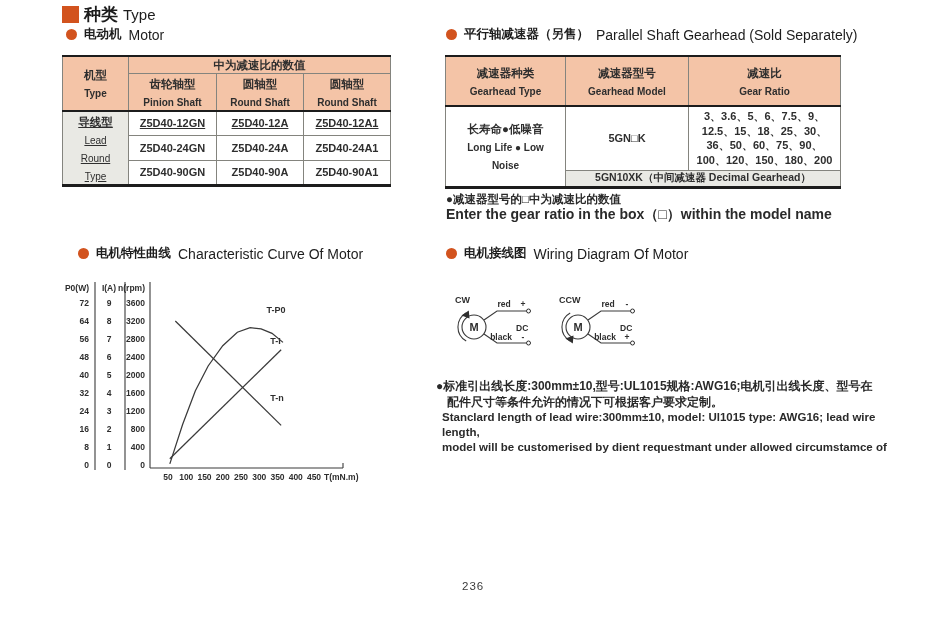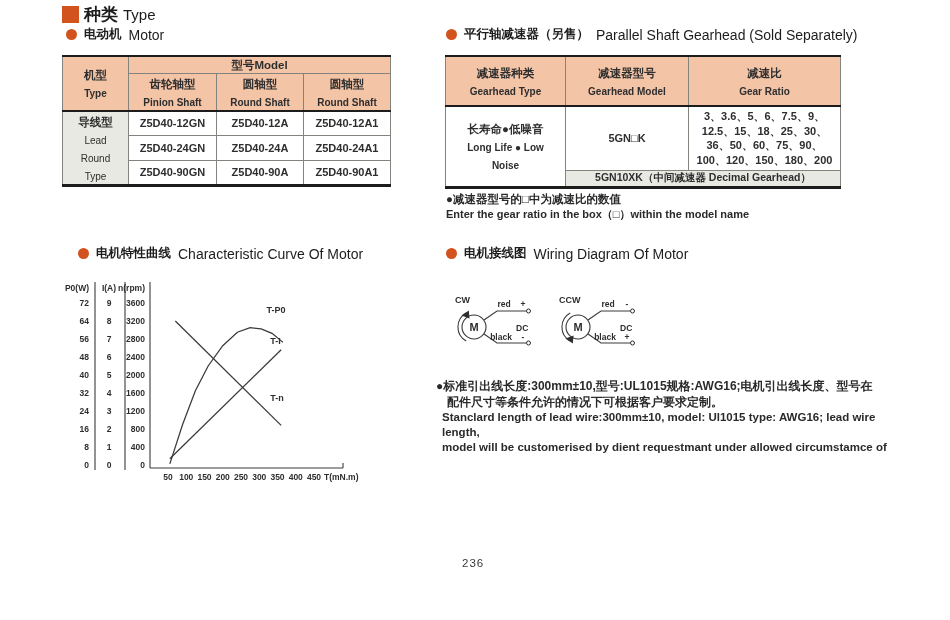--- a/index.html
+++ b/index.html
@@ -64,37 +64,37 @@
         <col style="width:88px">
         <col style="width:87px">
         <col style="width:87px">
       </colgroup>
     <tbody>
         <tr style="height:17px;">
       <td rowspan="2" class="c-salmon hd-underline">
         <span class="zh-cell">机型</span><br>
         <span class="en-cell">Type</span>
       </td>
-      <td colspan="3" class="c-salmon zh-cell">型号Model</td>
+      <td colspan="3" class="c-salmon zh-cell">中为减速比的数值</td>
     </tr>
     <tr style="height:34px;">
       <td class="c-salmon hd-underline">
         <span class="zh-cell">齿轮轴型</span><br>
         <span class="en-cell">Pinion Shaft</span>
       </td>
       <td class="c-salmon hd-underline">
         <span class="zh-cell">圆轴型</span><br>
         <span class="en-cell">Round Shaft</span>
       </td>
       <td class="c-salmon hd-underline">
         <span class="zh-cell">圆轴型</span><br>
         <span class="en-cell">Round Shaft</span>
       </td>
     </tr>
-    <tr style="height:20px;">
+    <tr style="height:20px;text-decoration:underline;">
       <td rowspan="3" class="c-gray">
         <span class="zh-cell">导线型</span><br>
         <span class="en-cell" style="font-weight:400;">Lead</span><br>
         <span class="en-cell" style="font-weight:400;">Round</span><br>
         <span class="en-cell" style="font-weight:400;">Type</span>
       </td>
       <td class="model">Z5D40-12GN</td>
       <td class="model">Z5D40-12A</td>
       <td class="model">Z5D40-12A1</td>
     </tr>
@@ -153,21 +153,21 @@
       </td>
     </tr>
     <tr style="height:17px;">
       <td colspan="2" class="c-gray decimal-cell">5GN10XK（中间减速器 Decimal Gearhead）</td>
     </tr>
   </tbody>
     </table>
 
   <div class="abs" style="left:446px;top:191px;width:420px;">
     <div class="note-zh" style="font-size:11.5px;">●减速器型号的□中为减速比的数值</div>
-    <div class="note-en" style="font-size:11px;" class2="indent1">Enter the gear ratio in the box（□）within the model name</div>
+    <div class="note-en" style="font-size:14px;" class2="indent1">Enter the gear ratio in the box（□）within the model name</div>
   </div>
 
   <div class="abs sub-heading" style="left:78px;top:245px;">
     <span class="dot"></span>
     <span class="sh-zh">电机特性曲线</span>
     <span class="sh-en">Characteristic Curve Of Motor</span>
   </div>
 
   <svg class="abs" style="left:58px;top:278px;" width="350" height="212" viewBox="0 0 350 212">
       <line x1="37" y1="4" x2="37" y2="192" stroke="#3a3a3a" stroke-width="1.1"></line>
@@ -269,15 +269,15 @@
     </g>
   </svg>
 
   <div class="abs" style="left:436px;top:378px;width:480px;">
     <div class="note-zh">●标准引出线长度:300mm±10,型号:UL1015规格:AWG16;电机引出线长度、型号在</div>
     <div class="note-zh indent1">配件尺寸等条件允许的情况下可根据客户要求定制。</div>
     <div class="note-en indent2">Stanclard length of lead wire:300mm±10, model: Ul1015 type: AWG16; lead wire length,</div>
     <div class="note-en indent2">model will be customerised by dient requestmant under allowed  circumstamce of</div>
   </div>
 
-  <div class="abs page-num" style="left:462px;top:557px;">236</div>
+  <div class="abs page-num" style="left:462px;top:580px;">236</div>
 
 </div>
 
 </body></html>

